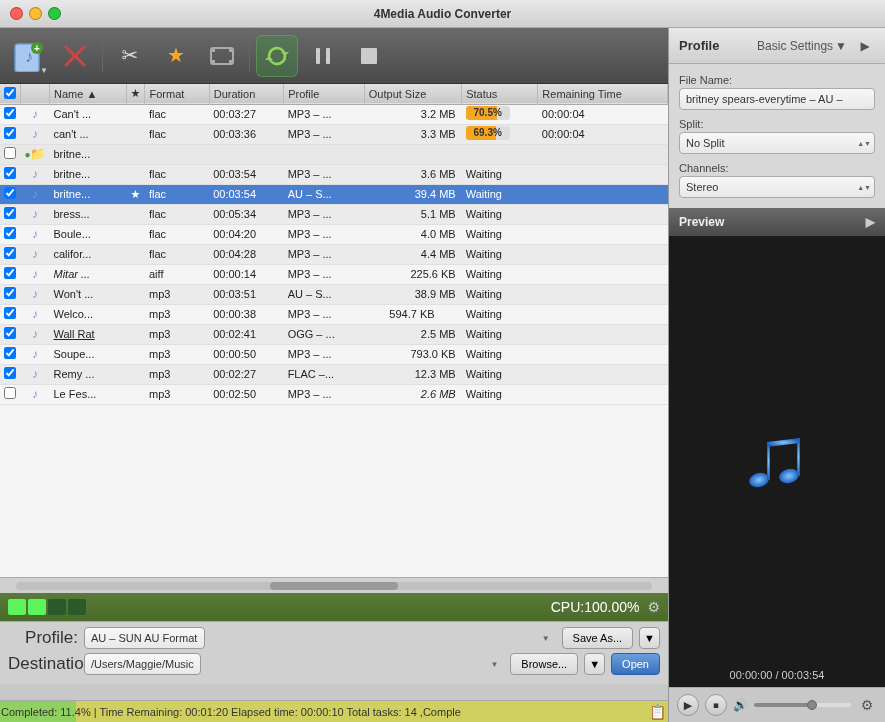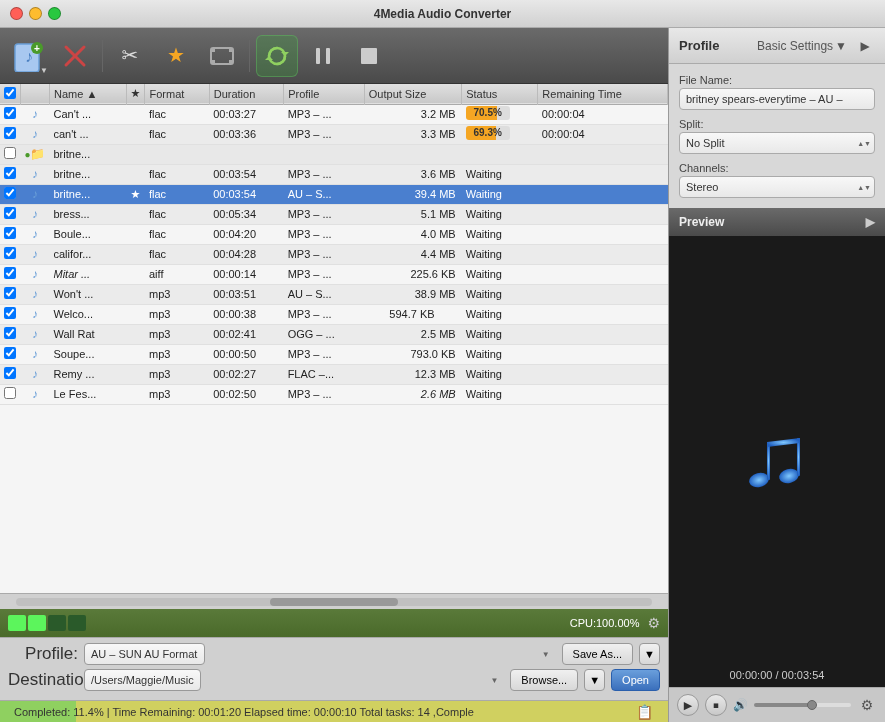--- a/index.html
+++ b/index.html
@@ -210,21 +210,21 @@
     }
     .pb-green { background: #5cf55c; }
     .pb-dark { background: #2a5a2a; }
     .status-text {
       flex: 1;
       color: #fff;
       font-size: 11px;
     }
     .cpu-text {
       color: #fff;
-      font-size: 11px;
+      font-size: 14px;
     }
     .settings-icon-btn {
       color: #ccc;
       cursor: pointer;
       font-size: 14px;
     }
 
     
     .bottom-controls {
       background: #d0d0d0;
@@ -283,24 +283,25 @@
       color: white;
       border-color: #2a5fac;
     }
 
     
     .completion-bar {
       height: 22px;
       background: linear-gradient(to right, #8fd060 0%, #8fd060 11.4%, #d0d060 11.4%, #d0d060 100%);
       display: flex;
       align-items: center;
-      padding: 0 14px;
+      padding: 0 1px;
       font-size: 11px;
       color: #333;
       border-top: 1px solid #aaa;
+      margin-top: 16px;
     }
     .completion-text { flex: 1; }
     .doc-icon {
       font-size: 14px;
       color: #555;
     }
 
     
     .right-panel {
       width: 216px;
@@ -737,21 +738,21 @@
       <td>MP3 – ...</td>
       <td style="text-align:center;padding-right:6px;">594.7 KB</td>
       <td>Waiting</td>
       <td></td>
     </tr>
             <tr>
       <td class="checkbox-cell">
         <input type="checkbox" checked="" style="width: 12px; height: 12px;">
       </td>
       <td class="icon-cell"><span style="color:#6a9fd8;font-size:12px;">♪</span></td>
-      <td style="max-width:90px;">Wall Rat</td>
+      <td style="max-width:90px;text-decoration:underline;">Wall Rat</td>
       <td class="star-cell"></td>
       <td>mp3</td>
       <td>00:02:41</td>
       <td>OGG – ...</td>
       <td style="text-align:right;padding-right:6px;">2.5 MB</td>
       <td>Waiting</td>
       <td></td>
     </tr>
             <tr>
       <td class="checkbox-cell">

